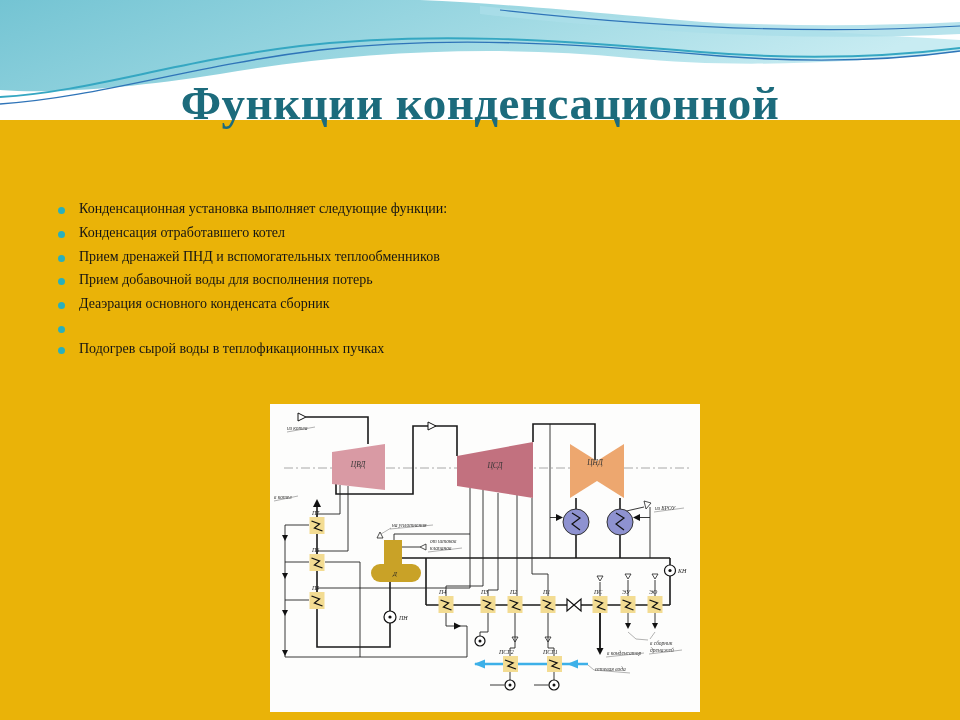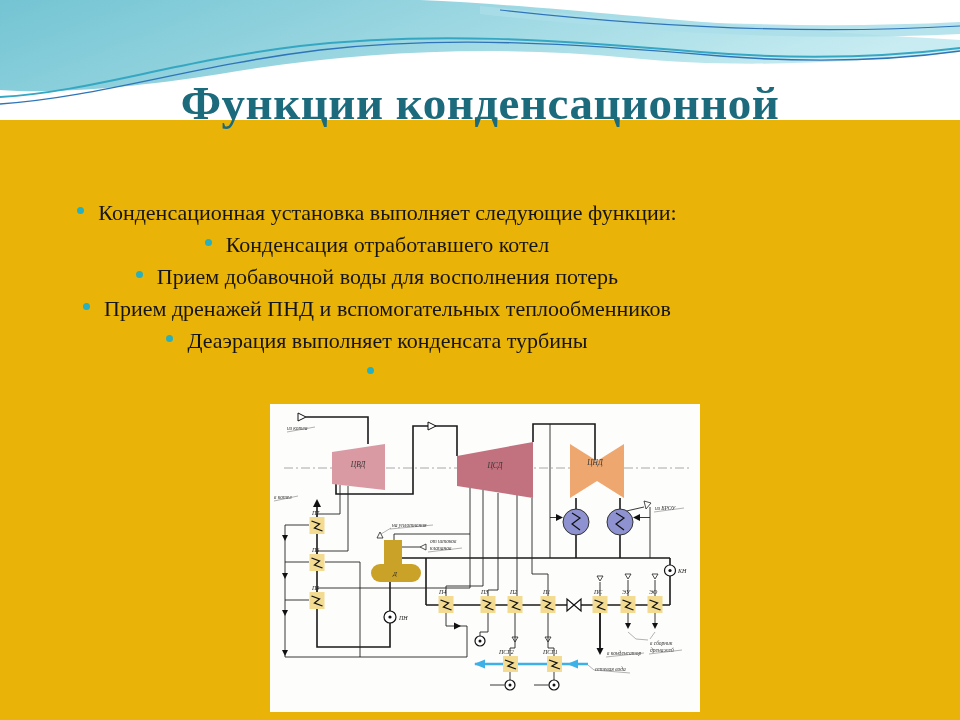--- a/index.html
+++ b/index.html
@@ -4,21 +4,21 @@
 <style>
   html,body{margin:0;padding:0;}
   .slide{position:relative;width:960px;height:720px;background:#eab308;overflow:hidden;
          font-family:"Liberation Serif",serif;padding-left:31px;}
   .waveband{position:absolute;left:0;top:0;width:960px;height:120px;}
   .title{position:absolute;left:0;top:72px;width:960px;text-align:center;
          font-weight:bold;font-size:47px;line-height:1.32;color:#1c6b7c;
          font-family:"Liberation Serif",serif;letter-spacing:.5px;}
   .bullets{position:absolute;left:56px;top:202px;width:640px;list-style:none;margin:0;padding:0;}
   .bullets li{display:flex;align-items:flex-start;margin:0 0 9.5px 0;
-              font-size:22px;color:#151515;line-height:1.02;justify-content:center;}
+              font-size:14px;color:#151515;line-height:1.02;}
   .dot{flex:0 0 auto;width:7px;height:7px;border-radius:50%;background:#29b0bc;
        margin:5px 14px 0 2px;}
   .diagram{position:absolute;left:270px;top:404px;width:430px;height:308px;background:#fdfdfc;}
   .dcyl{font:italic 7.5px "Liberation Serif",serif;fill:#333;}
   .dcomp{font:italic 6px "Liberation Serif",serif;fill:#222;}
   .dlabel{font:italic 5.5px "Liberation Serif",serif;fill:#333;}
   .pline{stroke:#1a1a1a;stroke-width:1.6;fill:none;}
   .tline{stroke:#222;stroke-width:0.9;fill:none;}
   .lead{stroke:#666;stroke-width:0.5;fill:none;}
 </style>
@@ -51,32 +51,36 @@
     <li>
         <span class="dot"></span>
         <span>Конденсационная установка выполняет следующие функции:</span>
       </li>
     <li>
         <span class="dot"></span>
         <span>Конденсация отработавшего котел</span>
       </li>
     <li>
         <span class="dot"></span>
+        <span>Прием дренажей ПНД и вспомогательных теплообменников</span>
+      </li>
+    <li>
+        <span class="dot"></span>
         <span>Прием добавочной воды для восполнения потерь</span>
       </li>
     <li>
         <span class="dot"></span>
-        <span>Прием дренажей ПНД и вспомогательных теплообменников</span>
-      </li>
-    <li>
-        <span class="dot"></span>
-        <span>Деаэрация выполняет конденсата турбины</span>
-      </li>
-    <li>
-        <span class="dot"></span>
+        <span>Деаэрация основного конденсата сборник</span>
+      </li>
+    <li>
+        <span class="dot"></span>
+      </li>
+    <li>
+        <span class="dot"></span>
+        <span>Подогрев сырой воды в теплофикационных пучках</span>
       </li>
   </ul>
 
   <svg class="diagram" viewBox="0 0 430 308">
 
     <line x1="14" y1="64" x2="422" y2="64" stroke="#a8a8a8" stroke-width="1" stroke-dasharray="9 3 2 3"></line>
 
     <g>
       <polyline class="pline" points="36,13 98,13 98,40"></polyline>
       <polygon points="28,9 28,17 36,13" fill="#fff" stroke="#111" stroke-width="1"></polygon>

